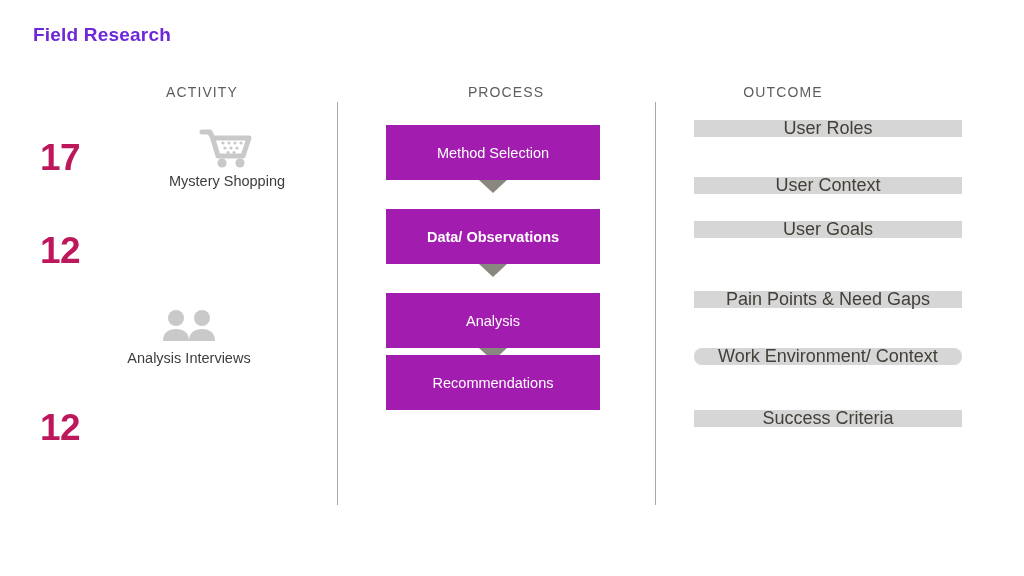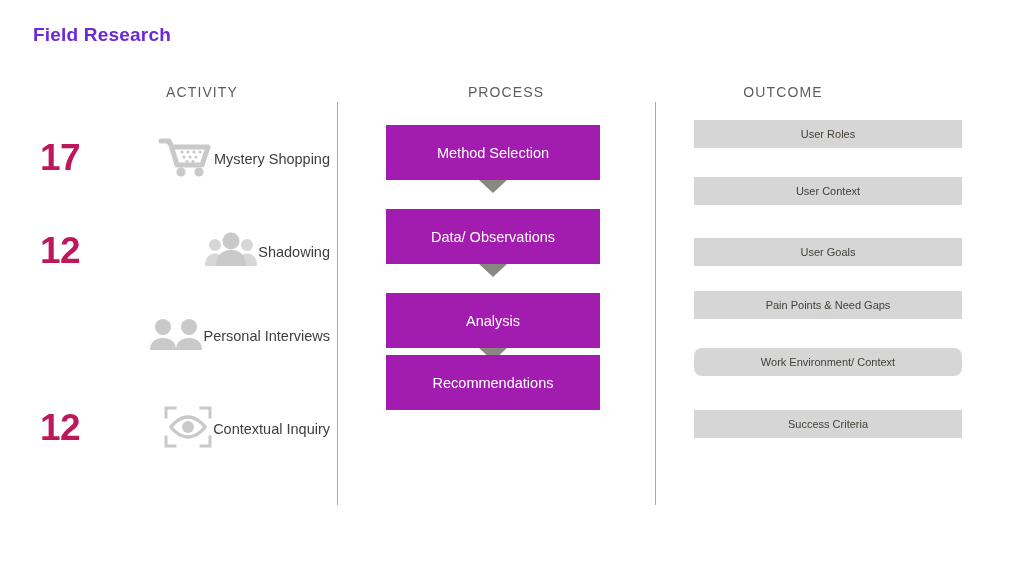--- a/index.html
+++ b/index.html
@@ -67,23 +67,23 @@
     width: 76px;
     font-size: 37px;
     font-weight: bold;
     color: #be185d;
     line-height: 1;
     letter-spacing: -0.5px;
   }
   .activity-body {
     flex: 1;
     display: flex;
-    flex-direction: row;
-    align-items: center;
-    justify-content: flex-end;
+    flex-direction: column;
+    align-items: center;
+    justify-content: center;
     padding-left: 8px;
   }
   .activity-icon {
     height: 44px;
     display: flex;
     align-items: center;
     justify-content: center;
   }
   .activity-label {
     margin-top: 3px;
@@ -99,21 +99,21 @@
     width: 214px;
     height: 55px;
     background: #a21caf;
     display: flex;
     align-items: center;
     justify-content: center;
     color: #ffffff;
     font-size: 14.5px;
   }
   #process-box-0 { top: 125px; }
-  #process-box-1 { top: 209px; }
+  #process-box-1 { top: 209px; font-weight: bold; }
   #process-box-2 { top: 293px; }
   #process-box-3 { top: 355px; }
 
   .process-arrow {
     position: absolute;
     left: 479px;
     width: 0;
     height: 0;
     border-left: 14px solid transparent;
     border-right: 14px solid transparent;
@@ -121,31 +121,31 @@
   }
   #process-arrow-0 { top: 180px; }
   #process-arrow-1 { top: 264px; }
   #process-arrow-2 { top: 348px; }
 
   
   .outcome-bar {
     position: absolute;
     left: 694px;
     width: 268px;
-    height: 28px;
+    height: 17px;
     background: #d6d6d6;
     display: flex;
     align-items: center;
     justify-content: center;
     color: #444039;
-    font-size: 11px;
+    font-size: 18px;
   }
   #outcome-bar-0 { top: 120px; }
   #outcome-bar-1 { top: 177px; }
-  #outcome-bar-2 { top: 238px; }
+  #outcome-bar-2 { top: 221px; }
   #outcome-bar-3 { top: 291px; }
   #outcome-bar-4 { top: 348px; border-radius: 8px; }
   #outcome-bar-5 { top: 410px; }
 </style>
 </head>
 <body>
 
 <div id="page-title">Field Research</div>
 
 <div id="divider-1" class="divider"></div>
@@ -175,72 +175,40 @@
         <circle cx="23" cy="36" r="4.6" fill="#c9c9c9"></circle>
         <circle cx="41" cy="36" r="4.6" fill="#c9c9c9"></circle>
       </svg>
     </div>
     <div class="activity-label">Mystery Shopping</div>
   </div>
 </div>
 
 <div id="activity-row-1" class="activity-row">
   <div class="activity-count">12</div>
-  <div class="activity-body">
-    <div class="activity-icon">
-      <svg width="54" height="38" viewBox="0 0 54 38" aria-hidden="true">
-        <g fill="#d7d7d7">
-          <circle cx="11" cy="14" r="6"></circle>
-          <path d="M1 35 C1 26 6 22.5 11 22.5 C16 22.5 21 26 21 35 Z"></path>
-          <circle cx="43" cy="14" r="6"></circle>
-          <path d="M33 35 C33 26 38 22.5 43 22.5 C48 22.5 53 26 53 35 Z"></path>
-        </g>
-        <g fill="#c9c9c9">
-          <circle cx="27" cy="10" r="8.5"></circle>
-          <path d="M12 35 C12 24 19 19 27 19 C35 19 42 24 42 35 Z"></path>
-        </g>
-      </svg>
-    </div>
-    <div class="activity-label">Shadowing</div>
-  </div>
 </div>
 
 <div id="activity-row-2" class="activity-row">
   <div class="activity-body">
     <div class="activity-icon">
       <svg width="54" height="36" viewBox="0 0 54 36" aria-hidden="true">
         <g fill="#c9c9c9">
           <circle cx="14" cy="11" r="8"></circle>
           <path d="M1 34 C1 26 6 22 14 22 C22 22 27 26 27 34 Z"></path>
           <circle cx="40" cy="11" r="8"></circle>
           <path d="M27 34 C27 26 32 22 40 22 C48 22 53 26 53 34 Z"></path>
         </g>
       </svg>
     </div>
-    <div class="activity-label">Personal Interviews</div>
+    <div class="activity-label">Analysis Interviews</div>
   </div>
 </div>
 
 <div id="activity-row-3" class="activity-row">
   <div class="activity-count">12</div>
-  <div class="activity-body">
-    <div class="activity-icon">
-      <svg width="50" height="44" viewBox="0 0 50 44" aria-hidden="true">
-        <g fill="none" stroke="#c9c9c9" stroke-width="3" stroke-linecap="square">
-          <path d="M3 12 V3 H12"></path>
-          <path d="M38 3 H47 V12"></path>
-          <path d="M47 32 V41 H38"></path>
-          <path d="M12 41 H3 V32"></path>
-        </g>
-        <path d="M25 12 C35 12 42 22 42 22 C42 22 35 32 25 32 C15 32 8 22 8 22 C8 22 15 12 25 12 Z" fill="none" stroke="#c9c9c9" stroke-width="3.4"></path>
-        <circle cx="25" cy="22" r="6" fill="#c9c9c9"></circle>
-      </svg>
-    </div>
-    <div class="activity-label">Contextual Inquiry</div>
-  </div>
 </div>
 
 <div id="process-box-0" class="process-box">Method Selection</div>
 <div id="process-arrow-0" class="process-arrow"></div>
 <div id="process-box-1" class="process-box">Data/ Observations</div>
 <div id="process-arrow-1" class="process-arrow"></div>
 <div id="process-box-2" class="process-box">Analysis</div>
 <div id="process-arrow-2" class="process-arrow"></div>
 <div id="process-box-3" class="process-box">Recommendations</div>
 

